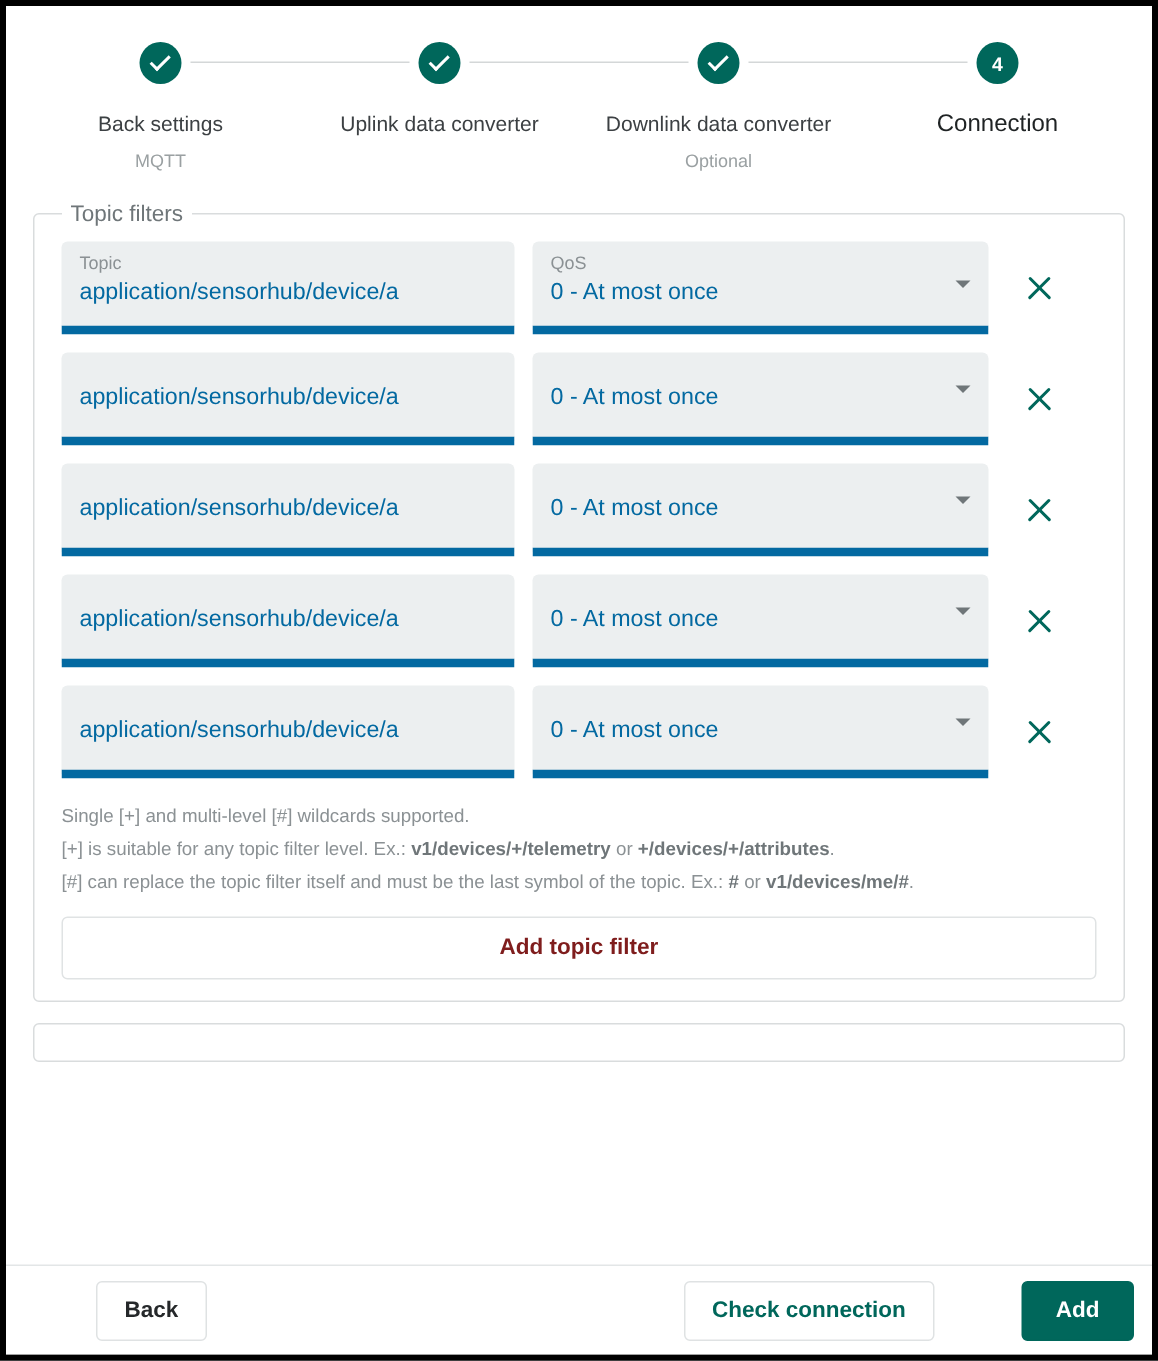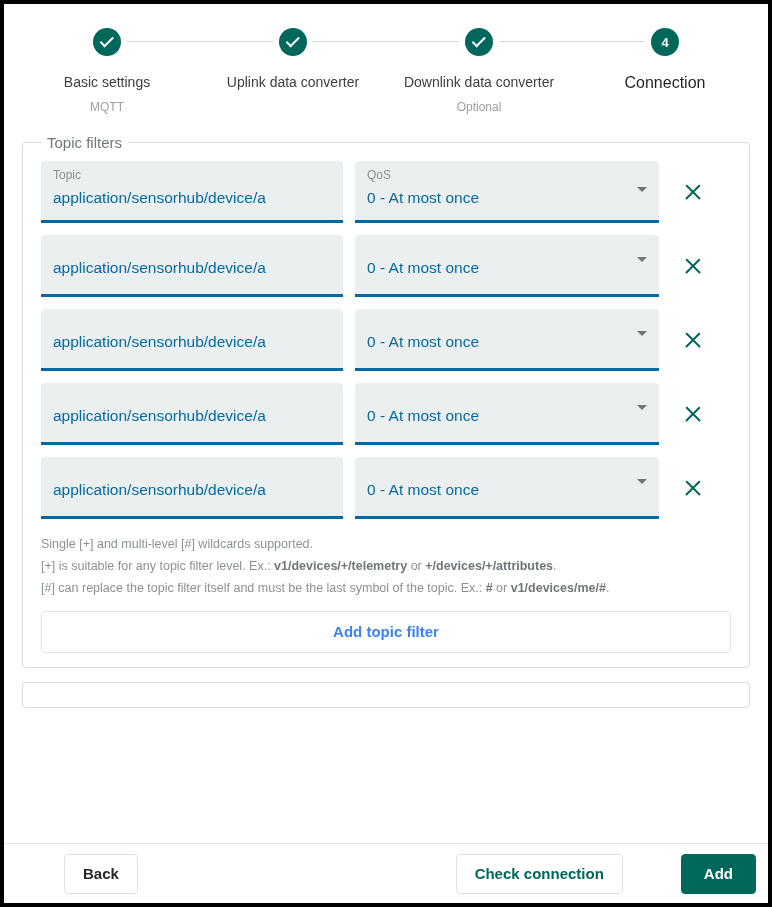--- a/index.html
+++ b/index.html
@@ -157,21 +157,21 @@
   }
 
   
   .filter-row {
     display: flex;
     align-items: flex-start;
     margin-bottom: 12px;
   }
   .field {
     background: #eceff0;
-    border-bottom: 3px solid #0369a1;
+    border-bottom: 6px solid #0369a1;
     border-radius: 4px 4px 0 0;
     height: 62px;
     position: relative;
     padding: 0 12px;
     text-decoration: underline;
   }
   .field.topic { width: 302px; margin-right: 12px; }
   .field.qos   { width: 304px; }
 
   .field-label {
@@ -234,21 +234,21 @@
   .hint b { color: #6f7679; font-weight: bold; }
 
   .add-filter-btn {
     display: block;
     width: 100%;
     height: 42px;
     line-height: 40px;
     background: #ffffff;
     border: 1px solid #e0e3e4;
     border-radius: 4px;
-    color: #3b82f6;
+    color: #7f1d1d;
     font-size: 15px;
     font-weight: bold;
     text-align: center;
     cursor: pointer;
     font-family: "Liberation Sans", sans-serif;
   }
 
   fieldset.panel.cut {
     height: 26px;
     overflow: hidden;
@@ -300,21 +300,21 @@
 <div id="window">
 
 
   <div id="stepper">
     <div id="stepper-row">
         <div class="step">
           <div class="step-circle">
             <span class="check"></span>
           </div>
           <div class="step-line" style="left: 50%; right: -50%; margin-left: 20px; margin-right: 20px;"></div>
-          <div class="step-label">Basic settings</div>
+          <div class="step-label">Back settings</div>
           <div class="step-sublabel">MQTT</div>
         </div>
         <div class="step">
           <div class="step-circle">
             <span class="check"></span>
           </div>
           <div class="step-line" style="left: 50%; right: -50%; margin-left: 20px; margin-right: 20px;"></div>
           <div class="step-label">Uplink data converter</div>
         </div>
         <div class="step">

